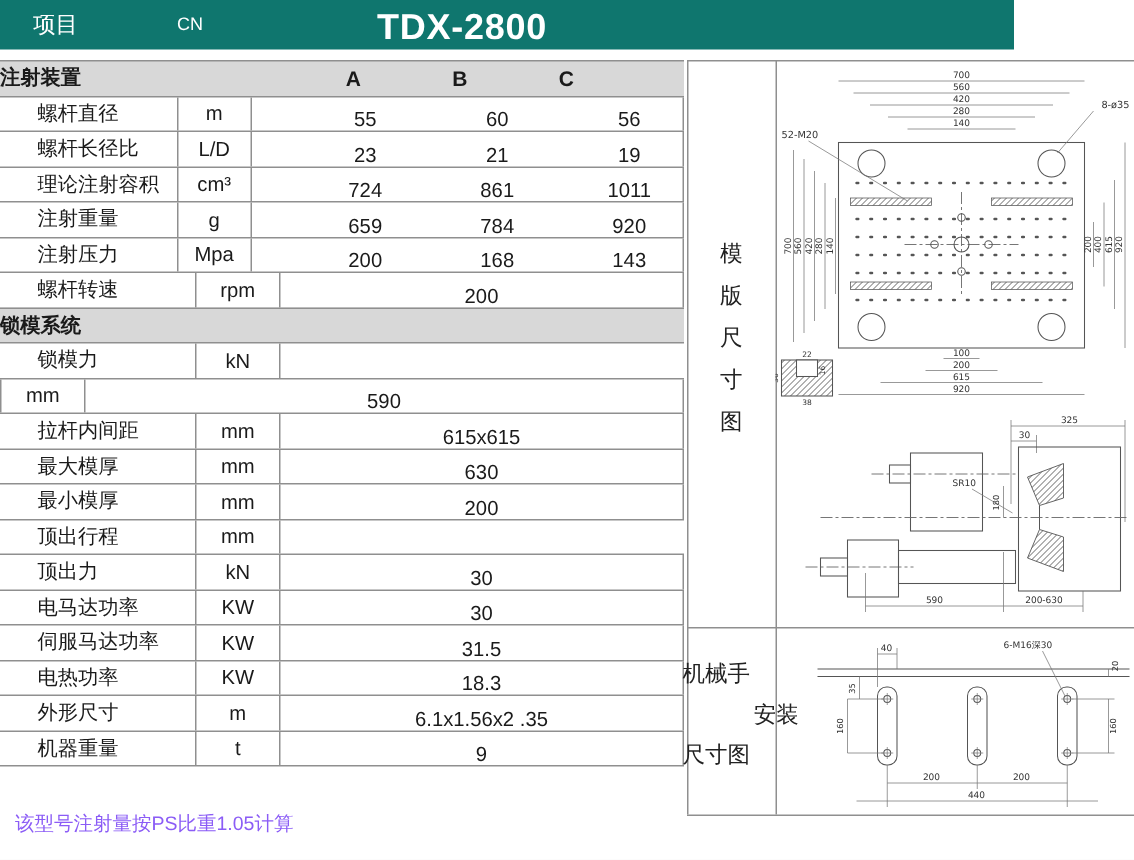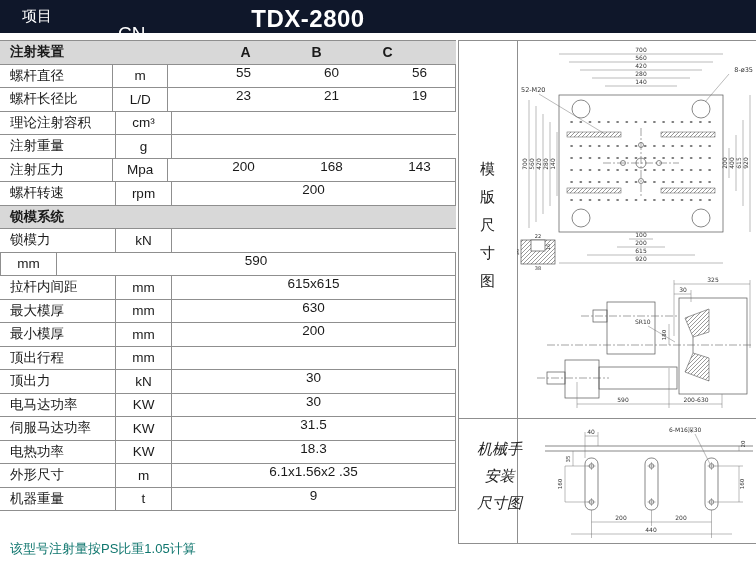--- a/index.html
+++ b/index.html
@@ -1,45 +1,45 @@
 <!DOCTYPE html>
 <html><head>
 <meta charset="utf-8">
 <style>
   html,body{margin:0;padding:0;}
   body{font-family:"Liberation Sans","DejaVu Sans",sans-serif;background:#f2f2f2;}
   #page{position:relative;width:756px;height:573px;background:#ffffff;overflow:hidden;}
 
   
-  .hdr{position:absolute;left:0;top:0;width:756px;height:33px;background:#0f172a;color:#fff;}
+  .hdr{position:absolute;left:0;top:0;width:676px;height:33px;background:#0f766e;color:#fff;}
   .hdr .h-item{position:absolute;left:22px;top:7px;font-size:15px;}
-  .hdr .h-cn{position:absolute;left:118px;top:23px;font-size:19px;}
+  .hdr .h-cn{position:absolute;left:118px;top:9px;font-size:12px;}
   .hdr .h-model{position:absolute;left:160px;top:5px;width:296px;text-align:center;font-size:24px;font-weight:bold;letter-spacing:.5px;}
 
   
   #spec{position:absolute;left:0;top:40px;width:456px;border-bottom:1px solid #8f8f8f;}
   .row{display:flex;height:23.5px;box-sizing:border-box;border-top:1px solid #8f8f8f;align-items:stretch;font-size:13.5px;color:#1a1a1a;background:#fff;}
-  .c-name{width:105px;padding-left:10px;display:flex;align-items:center;}
+  .c-name{width:105px;padding-left:25px;display:flex;align-items:center;}
   .c-unit{width:55px;border-left:1px solid #8f8f8f;border-right:1px solid #8f8f8f;display:flex;align-items:center;justify-content:center;}
-  .c-vals{flex:1;display:flex;align-items:flex-start;border-right:1px solid #8f8f8f;gap:17px;}
+  .c-vals{flex:1;display:flex;align-items:flex-end;border-right:1px solid #8f8f8f;gap:17px;}
   .v3{padding-left:40px;}
   .v3 span{display:inline-block;width:71px;text-align:center;}
   .v1{justify-content:center;}
   .row.section{background:#d8d8d8;font-weight:bold;}
-  .row.section .s-name{width:160px;padding-left:10px;display:flex;align-items:center;}
+  .row.section .s-name{width:160px;padding-left:0;display:flex;align-items:center;}
   .row.section .s-vals{flex:1;display:flex;align-items:center;padding-left:40px;font-size:14px;}
   .row.section .s-vals span{display:inline-block;width:71px;text-align:center;}
 
-  .footnote{position:absolute;left:10px;top:540px;font-size:13px;color:#0f766e;}
+  .footnote{position:absolute;left:10px;top:540px;font-size:13px;color:#8b5cf6;}
 
   
   .vline{position:absolute;width:1px;background:#8f8f8f;}
   .hline{position:absolute;height:1px;background:#8f8f8f;}
   .panel-label-v{position:absolute;left:458px;width:59px;text-align:center;font-size:15px;color:#222;}
-  .panel-label-l{position:absolute;left:470px;width:59px;text-align:center;font-size:15px;color:#222;font-style:italic;}
+  .panel-label-l{position:absolute;left:448px;width:59px;text-align:center;font-size:15px;color:#222;}
 
   svg text{font-family:"DejaVu Sans","Liberation Sans",sans-serif;fill:#333;}
   .dln{stroke:#555;stroke-width:.7;fill:none;}
   .thin{stroke:#777;stroke-width:.5;fill:none;}
   .cl{stroke:#666;stroke-width:.6;stroke-dasharray:8 2 2 2;fill:none;}
   .dots{stroke:#555;stroke-width:1.6;stroke-dasharray:1.2 8;stroke-linecap:round;fill:none;}
 </style>
 </head>
 <body>
 
@@ -76,24 +76,34 @@
       <div class="c-unit">L/D</div>
       <div class="c-vals v3">
         <span>23</span>
         <span>21</span>
         <span>19</span>
       </div>
     </div>
     <div class="row">
       <div class="c-name">理论注射容积</div>
       <div class="c-unit">cm³</div>
+      <div class="c-vals v3">
+        <span>724</span>
+        <span>861</span>
+        <span>1011</span>
+      </div>
     </div>
     <div class="row">
       <div class="c-name">注射重量</div>
       <div class="c-unit">g</div>
+      <div class="c-vals v3">
+        <span>659</span>
+        <span>784</span>
+        <span>920</span>
+      </div>
     </div>
     <div class="row">
       <div class="c-name">注射压力</div>
       <div class="c-unit">Mpa</div>
       <div class="c-vals v3">
         <span>200</span>
         <span>168</span>
         <span>143</span>
       </div>
     </div>
@@ -176,21 +186,21 @@
   <div class="hline" style="left:458px;top:418px;width:298px;"></div>
   <div class="hline" style="left:458px;top:543px;width:298px;"></div>
 
   <div class="panel-label-v" style="top:160px;">模</div>
   <div class="panel-label-v" style="top:188px;">版</div>
   <div class="panel-label-v" style="top:216px;">尺</div>
   <div class="panel-label-v" style="top:244px;">寸</div>
   <div class="panel-label-v" style="top:272px;">图</div>
 
   <div class="panel-label-l" style="top:440px;">机械手</div>
-  <div class="panel-label-l" style="top:467px;">安装</div>
+  <div class="panel-label-l" style="top:467px;margin-left:40px;">安装</div>
   <div class="panel-label-l" style="top:494px;">尺寸图</div>
 
   <svg style="position:absolute;left:517px;top:42px;" width="239" height="228" viewBox="0 0 239 228">
     <defs>
       <pattern id="hatch" patternUnits="userSpaceOnUse" width="4" height="4">
         <path d="M0,4 L4,0" stroke="#555" stroke-width="0.6"></path>
       </pattern>
     </defs>
 
     <rect class="dln" x="42" y="53" width="164" height="137"></rect>

